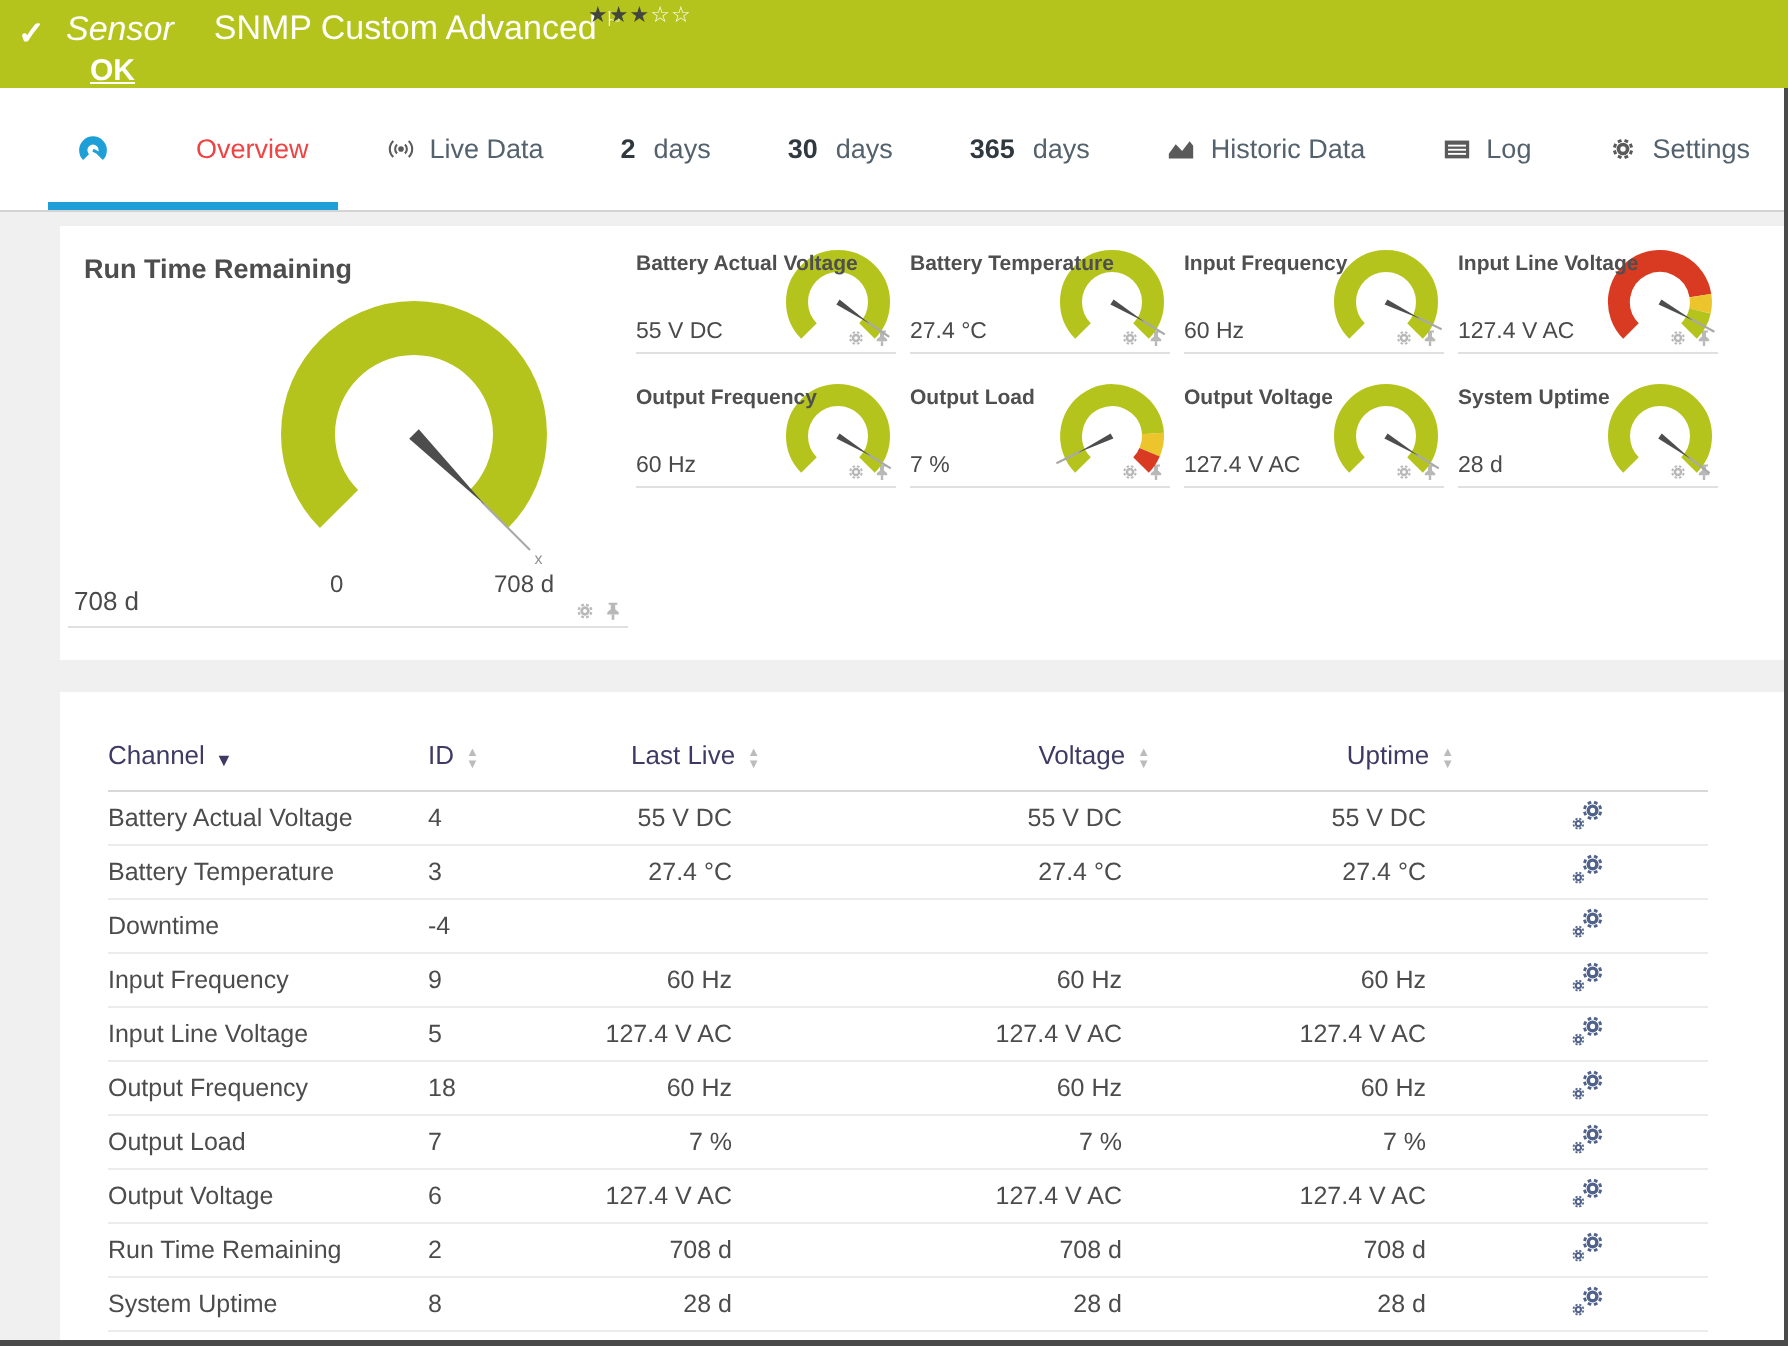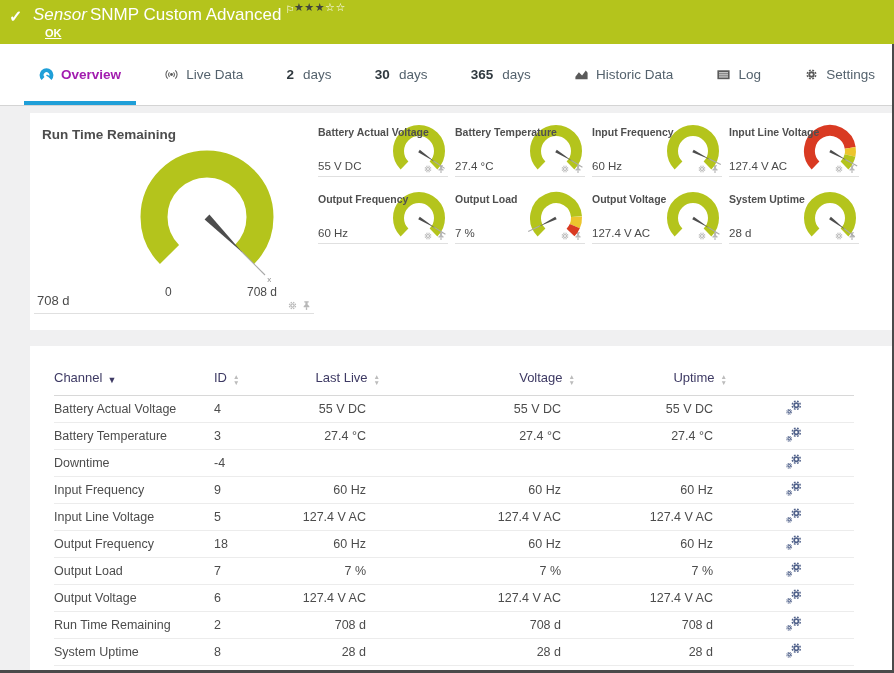--- a/index.html
+++ b/index.html
@@ -7,35 +7,35 @@
   body {
     width:894px; height:673px; position:relative; overflow:hidden;
     background:#f0f0f1;
     font-family:"Liberation Sans", sans-serif;
     -webkit-font-smoothing:antialiased;
   }
   
   .topbar { position:absolute; top:0; left:0; right:0; height:44px; background:var(--green,#b4c41c); color:#fff; z-index:10; }
   .check-icon { position:absolute; left:9px; top:7px; font-size:16px; font-weight:bold; }
   .title-line { position:absolute; left:33px; top:4px; font-size:17px; white-space:nowrap; }
-  .title-line em { margin-right:3px; }
+  .title-line em { margin-right:20px; }
   .flag-icon { font-size:10px; vertical-align:super; margin-left:4px; }
   .stars { position:absolute; left:294px; top:1px; font-size:11px; letter-spacing:0.5px; }
   .stars .f { color:#42463b; }
   .stars .e { color:#ffffff; }
-  .ok-label { position:absolute; left:45px; top:27px; font-size:11px; font-weight:bold;text-decoration:underline; }
+  .ok-label { position:absolute; left:45px; top:27px; font-size:15px; font-weight:bold;text-decoration:underline; }
 
   
   .tabbar { position:absolute; top:44px; left:0; right:0; height:62px; background:#fff;
     border-bottom:1px solid #d4d4d4; display:flex; align-items:stretch;
     justify-content:space-between; padding:0 4px 0 24px; z-index:5; }
   .tab { display:flex; align-items:center; gap:7px; padding:0 15px; font-size:13.5px;
     color:#54626d; cursor:pointer; position:relative; white-space:nowrap; }
   .tab b { color:#30393f; font-weight:bold; margin-right:2px; }
-  .tab.active .tab-label { color:#a21caf; font-weight:bold; }
+  .tab.active .tab-label { color:#ef4444; font-weight:normal;margin-left:37px; }
   .tab.active::after { content:""; position:absolute; left:0; right:0; bottom:0; height:4px; background:var(--blue,#1f9fd8); }
   .tab svg { flex:0 0 auto; }
 
   
   .card { position:absolute; background:#fff; left:30px; width:868px; }
   .gauges-card { top:113px; height:217px; }
   .table-card  { top:346px; height:324px; }
 
   
   .big-tile { position:absolute; left:4px; top:6px; width:280px; height:195px; border-bottom:1px solid #e0e0e0; }

